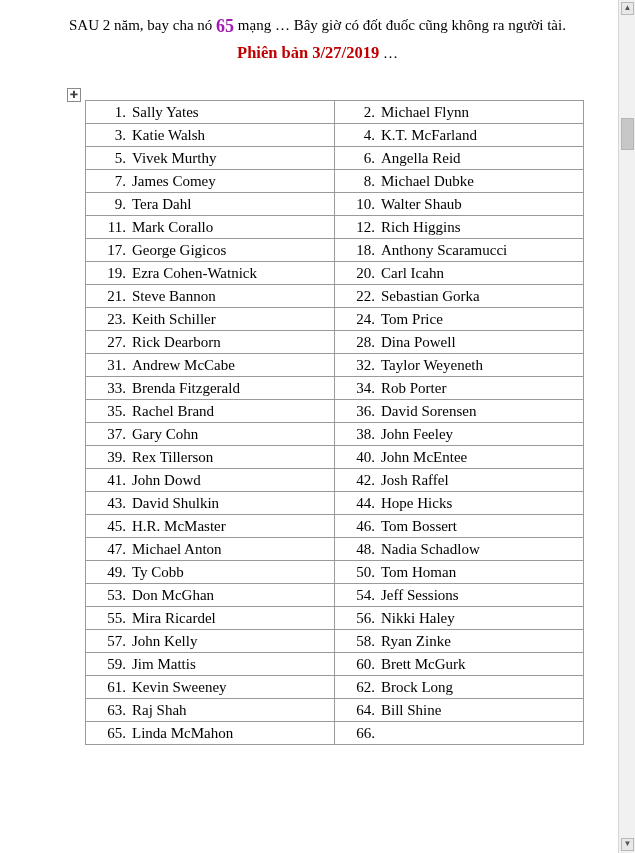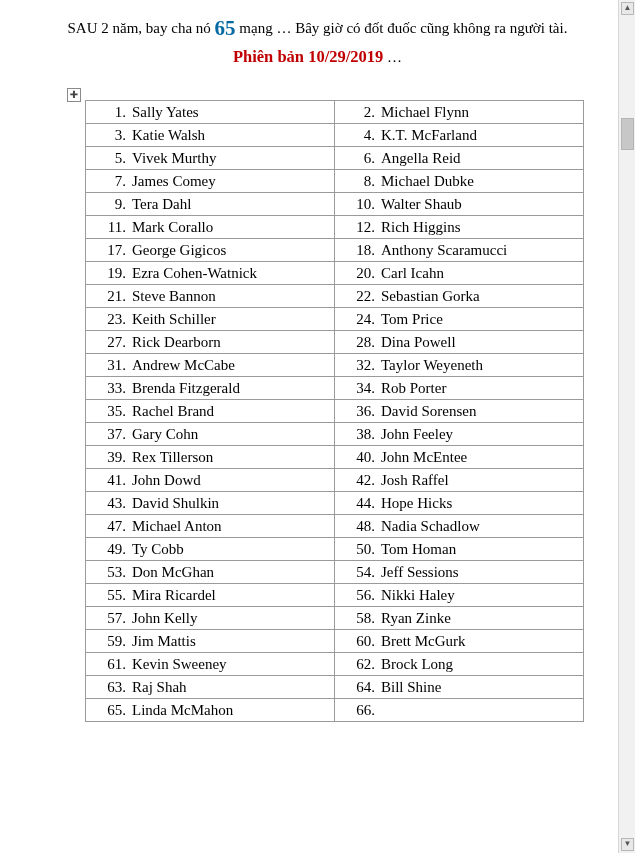--- a/index.html
+++ b/index.html
@@ -24,23 +24,23 @@
   }
 
   .headline {
     text-align: center;
     font-size: 15px;
     line-height: 1.35;
     padding: 14px 18px 0 18px;
     white-space: nowrap;
   }
   .headline .big-red {
-    color: #0369a1;
+    color: #a21caf;
     font-weight: bold;
-    font-size: 21px;
+    font-size: 18px;
     vertical-align: -2px;
   }
   .subline {
     text-align: center;
     font-size: 15px;
     line-height: 1.35;
     padding-top: 4px;
   }
   .subline .red-bold {
     color: #c00000;
@@ -137,21 +137,21 @@
 
 <div class="page">
 
   <div class="headline">
     <span>SAU 2 năm, bay cha nó</span>
     <span class="big-red">65</span>
     <span>mạng … Bây giờ có đốt đuốc cũng không ra người tài.</span>
   </div>
 
   <div class="subline">
-    <span class="red-bold">Phiên bản 10/29/2019</span>
+    <span class="red-bold">Phiên bản 3/27/2019</span>
     <span>…</span>
   </div>
 
   <div class="table-wrap">
     <div class="table-handle">✚</div>
     <table class="names">
       <tbody>
           <tr>
             <td class="cell"><span class="num">1.</span><span class="nm">Sally Yates</span></td>
             <td class="cell"><span class="num">2.</span><span class="nm">Michael Flynn</span></td>
@@ -218,20 +218,24 @@
           </tr>
           <tr>
             <td class="cell"><span class="num">41.</span><span class="nm">John Dowd</span></td>
             <td class="cell"><span class="num">42.</span><span class="nm">Josh Raffel</span></td>
           </tr>
           <tr>
             <td class="cell"><span class="num">43.</span><span class="nm">David Shulkin</span></td>
             <td class="cell"><span class="num">44.</span><span class="nm">Hope Hicks</span></td>
           </tr>
           <tr>
+            <td class="cell"><span class="num">45.</span><span class="nm">H.R. McMaster</span></td>
+            <td class="cell"><span class="num">46.</span><span class="nm">Tom Bossert</span></td>
+          </tr>
+          <tr>
             <td class="cell"><span class="num">47.</span><span class="nm">Michael Anton</span></td>
             <td class="cell"><span class="num">48.</span><span class="nm">Nadia Schadlow</span></td>
           </tr>
           <tr>
             <td class="cell"><span class="num">49.</span><span class="nm">Ty Cobb</span></td>
             <td class="cell"><span class="num">50.</span><span class="nm">Tom Homan</span></td>
           </tr>
           <tr>
             <td class="cell"><span class="num">53.</span><span class="nm">Don McGhan</span></td>
             <td class="cell"><span class="num">54.</span><span class="nm">Jeff Sessions</span></td>

